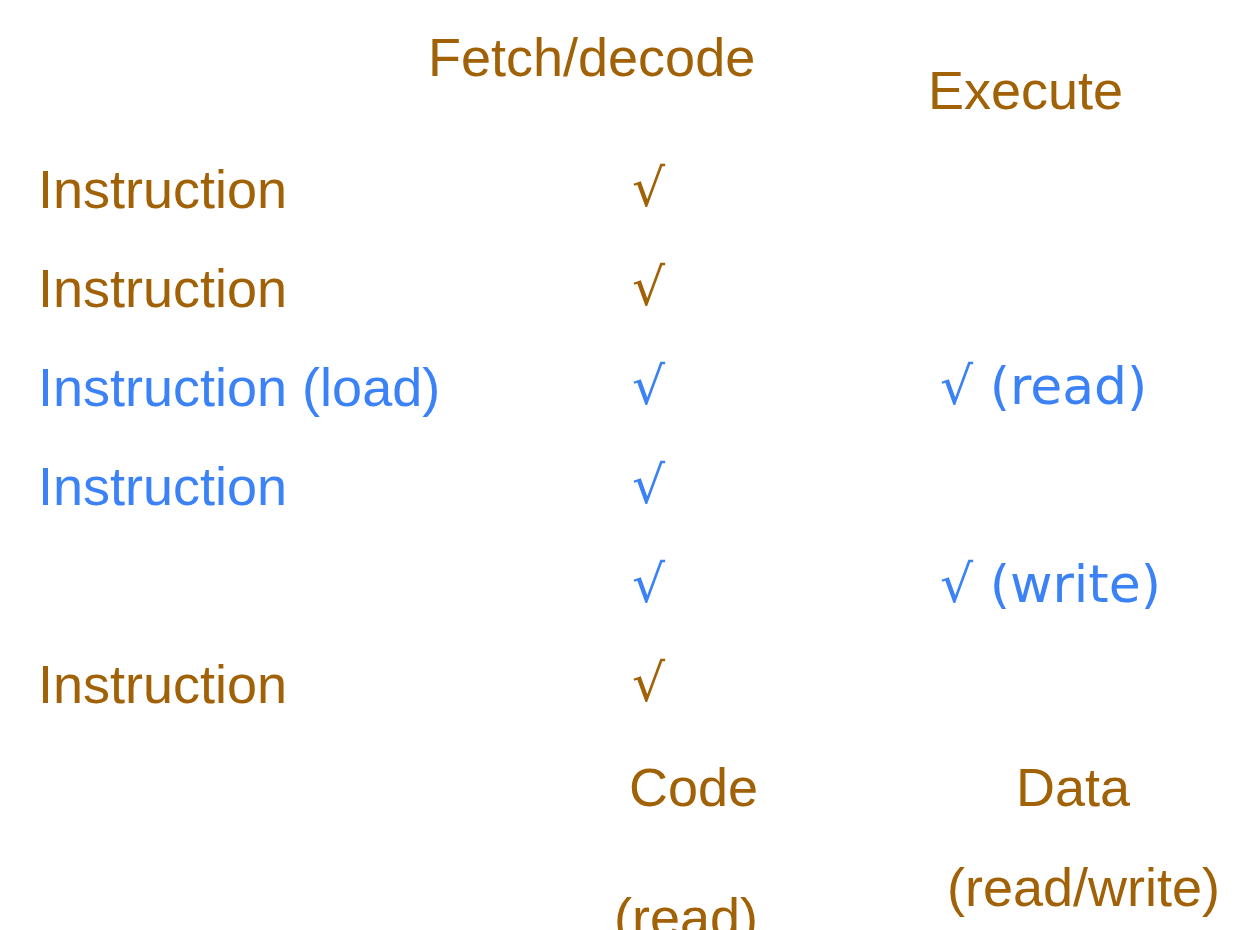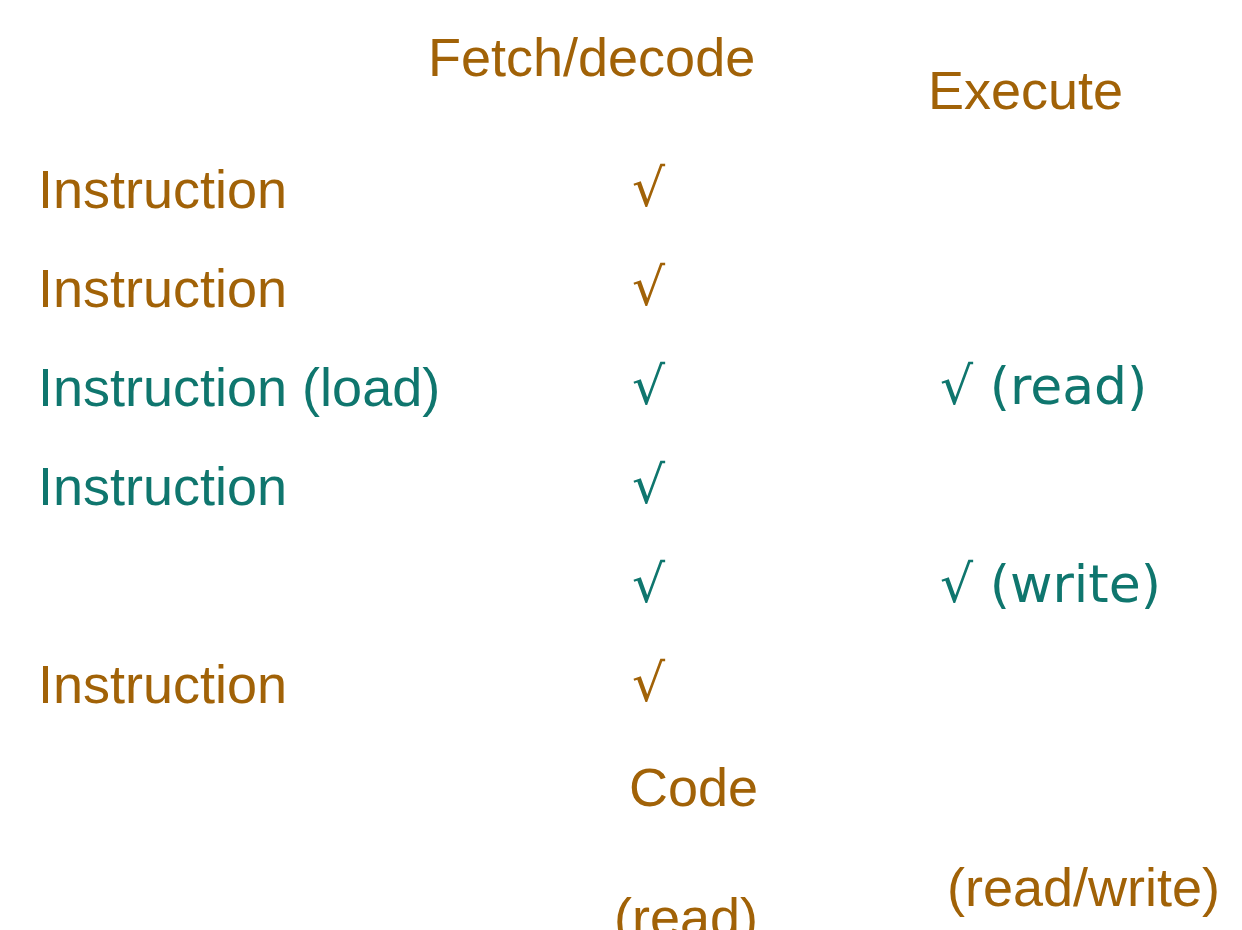--- a/index.html
+++ b/index.html
@@ -21,21 +21,21 @@
 
   
   .cell {
     position: absolute;
     white-space: nowrap;
     line-height: 1;
     color: #a16207;
     font-size: 54px;
     font-weight: 400;
   }
-  .cell.blue { color: #0f766e; text-align: center; }
+  .cell.blue { color: #3b82f6; text-align: center; }
 
   
   .hdr {
     font-size: 54px;
     top: 30px;
   }
   #hdr-fetch  { left: 428px; }
   #hdr-exec   { left: 928px; margin-top: 33px; }
 
   
@@ -108,15 +108,16 @@
   <div class="cell chk-fetch r4 blue radical">√</div>
   <div class="cell chk-exec r4 blue radical">√ (write)</div>
 
   <div class="cell row-label r5">Instruction</div>
   <div class="cell chk-fetch r5 radical">√</div>
   <div class="cell chk-exec r5 radical"></div>
 
   <div class="cell foot" id="foot-code">Code</div>
   <div class="cell foot" id="foot-code-sub">(read)</div>
 
+  <div class="cell foot" id="foot-data">Data</div>
   <div class="cell foot" id="foot-data-sub">(read/write)</div>
 
 </div>
 
 </body></html>

